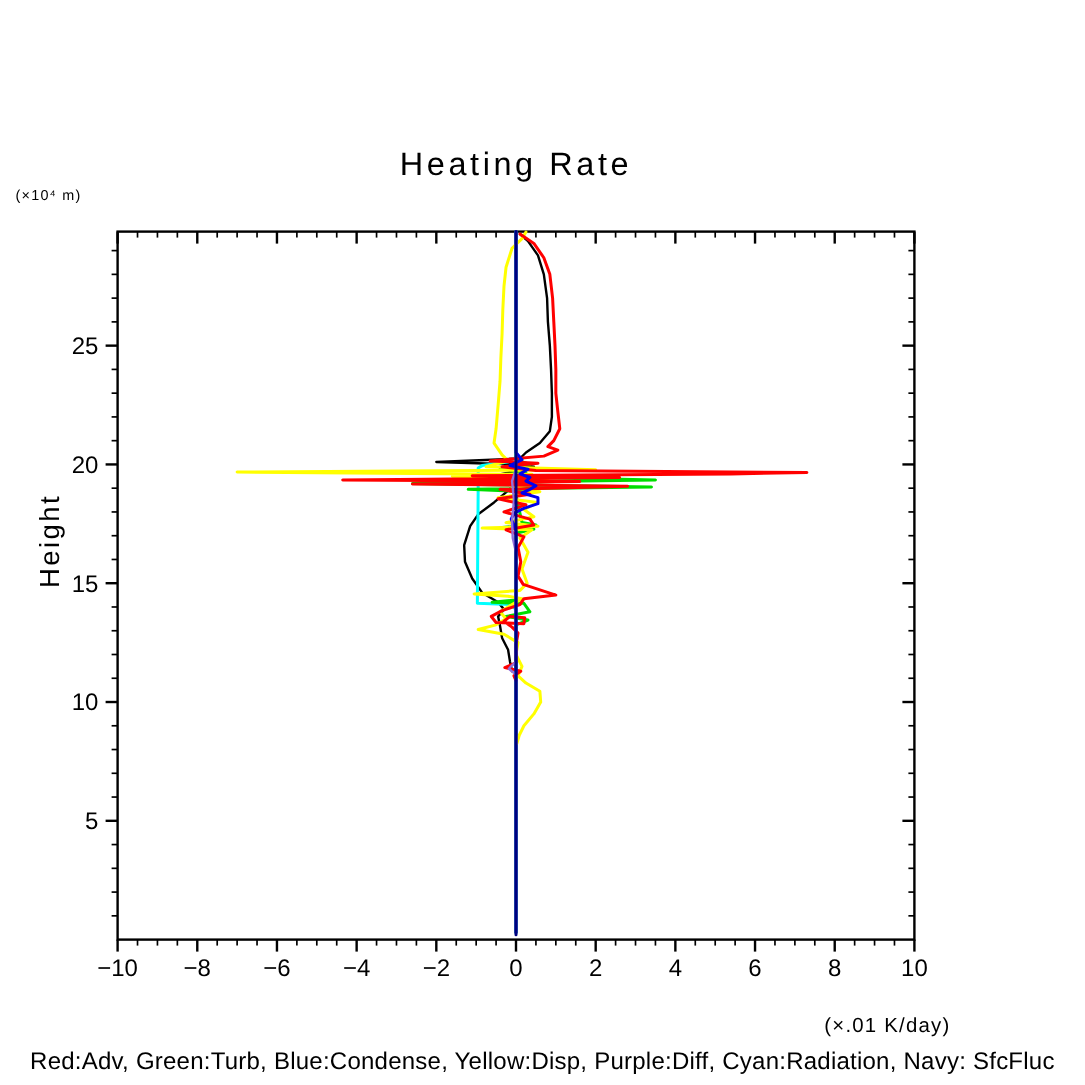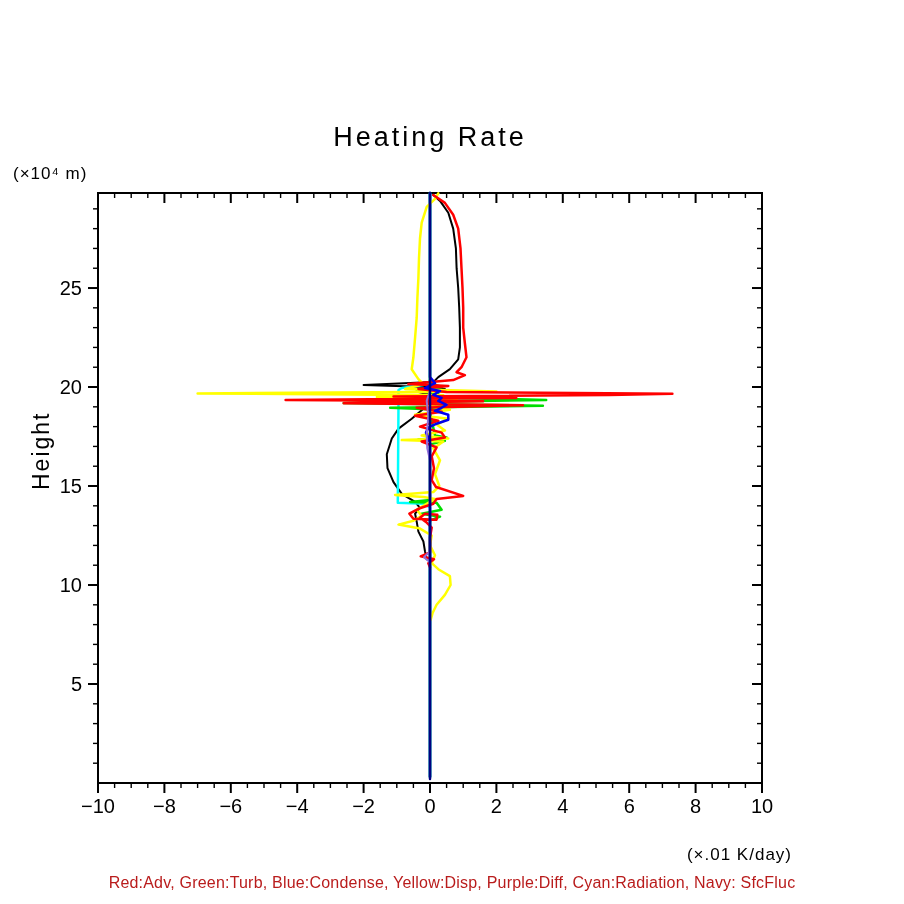--- a/index.html
+++ b/index.html
@@ -23,22 +23,22 @@
     text-align: center;
     font-size: 27px;
     font-weight: 400;
     letter-spacing: 3px;
     color: #000;
     white-space: pre;
   }
   .y-unit-label {
     position: absolute;
     left: 13px;
-    top: 164px;
-    font-size: 17px;
+    top: 156px;
+    font-size: 12px;
     letter-spacing: 1px;
     color: #000;
     white-space: pre;
   }
   .x-unit-label {
     position: absolute;
     right: 112px;
     top: 845px;
     font-size: 17px;
     letter-spacing: 1px;
@@ -55,23 +55,23 @@
     letter-spacing: 2px;
     color: #000;
     white-space: pre;
   }
   .legend-line {
     position: absolute;
     left: 0;
     top: 874px;
     width: 904px;
     text-align: center;
-    font-size: 16px;
+    font-size: 20px;
     letter-spacing: 0.2px;
-    color: #b91c1c;
+    color: #000000;
     white-space: pre;
   }
   svg text {
     font-family: "Liberation Sans", "DejaVu Sans", sans-serif;
     fill: #000;
   }
 </style>
 </head>
 <body>
 

